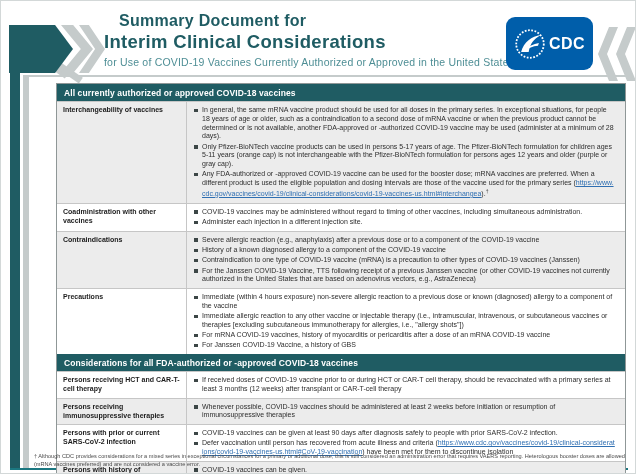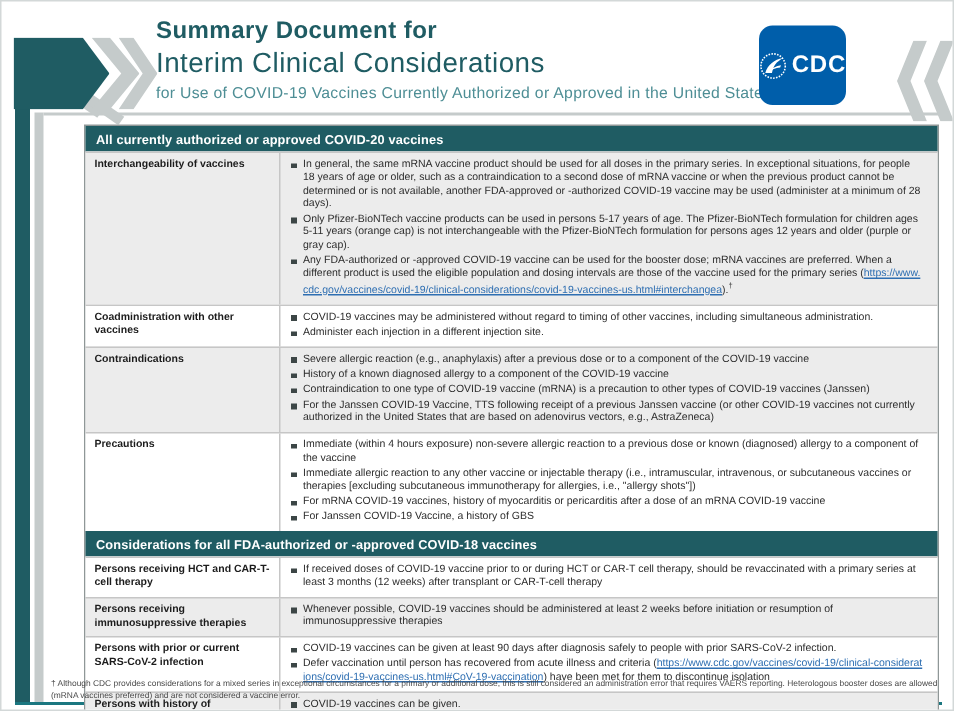--- a/index.html
+++ b/index.html
@@ -43,27 +43,27 @@
   .chev-right-band {
     position: absolute; top: 26px; width: 20px; height: 54px;
     background: var(--band-gray, #C5CBCB);
     clip-path: polygon(100% 0, 55% 0, 0 50%, 55% 100%, 100% 100%, 45% 50%);
   }
   .chev-r1 { left: 597px; }
   .chev-r2 { left: 615px; }
 
   
   .titles { position: absolute; left: 103px; top: 11px; z-index: 4; }
-  .title-1 { font-size: 16px; font-weight: bold; color: var(--accent-teal, #1F5C63); letter-spacing: .3px; }
-  .title-2 { font-size: 18.5px; font-weight: normal; color: var(--accent-teal, #1F5C63); letter-spacing: .3px; margin-top: 1px; }
+  .title-1 { font-size: 16px; font-weight: bold; color: var(--accent-teal, #1F5C63); letter-spacing: .3px; margin-left: 15px; }
+  .title-2 { font-size: 18.5px; font-weight: bold; color: var(--accent-teal, #1F5C63); letter-spacing: .3px; margin-top: 1px; }
   .subtitle { font-size: 10.5px; color: var(--subtitle-teal, #4E8E95); margin-top: 3px; letter-spacing: .2px; }
 
   
   .cdc-logo {
-    position: absolute; left: 505px; top: 16px; width: 58px; height: 53px;
+    position: absolute; left: 505px; top: 16px; width: 87px; height: 53px;
     background: var(--cdc-blue, #005EAA);
     border-radius: 9px;
     display: flex; align-items: center; justify-content: center; gap: 3px;
     z-index: 4;
   }
   .cdc-emblem { width: 32px; height: 36px; }
   .cdc-text { color: #fff; font-weight: bold; font-size: 16px; letter-spacing: .5px; }
 
   
   .table-root {
@@ -132,21 +132,21 @@
     <svg class="cdc-emblem" viewBox="0 0 36 36">
       <circle cx="18" cy="18" r="15.5" fill="none" stroke="#ffffff" stroke-width="2" stroke-dasharray="2 1.7"></circle>
       <path d="M8 27 C11 16, 20 9.5, 30 8 C22 13, 18.5 17, 16.5 27 Z" fill="#ffffff"></path>
       <path d="M12 25 C16 21, 22 18, 28 17 L27 20 C21 20.5, 16 22.5, 13 26 Z" fill="#ffffff"></path>
     </svg>
     <span class="cdc-text">CDC</span>
   </div>
 
   <main class="table-root" id="table-root">
       <section>
-        <div class="sec-header">All currently authorized or approved COVID-20 vaccines</div>
+        <div class="sec-header">All currently authorized or approved COVID-18 vaccines</div>
         <div class="row shaded">
           <div class="row-label">Interchangeability of vaccines</div>
           <div class="row-content">
             <div class="bullet">
               <span class="sq"></span>
               <span class="btext"><span>In general, the same mRNA vaccine product should be used for all doses in the primary series. In exceptional situations, for people 18 years of age or older, such as a contraindication to a second dose of mRNA vaccine or when the previous product cannot be determined or is not available, another FDA-approved or -authorized COVID-19 vaccine may be used (administer at a minimum of 28 days).</span></span>
             </div>
             <div class="bullet">
               <span class="sq"></span>
               <span class="btext"><span>Only Pfizer-BioNTech vaccine products can be used in persons 5-17 years of age. The Pfizer-BioNTech formulation for children ages 5-11 years (orange cap) is not interchangeable with the Pfizer-BioNTech formulation for persons ages 12 years and older (purple or gray cap).</span></span>

